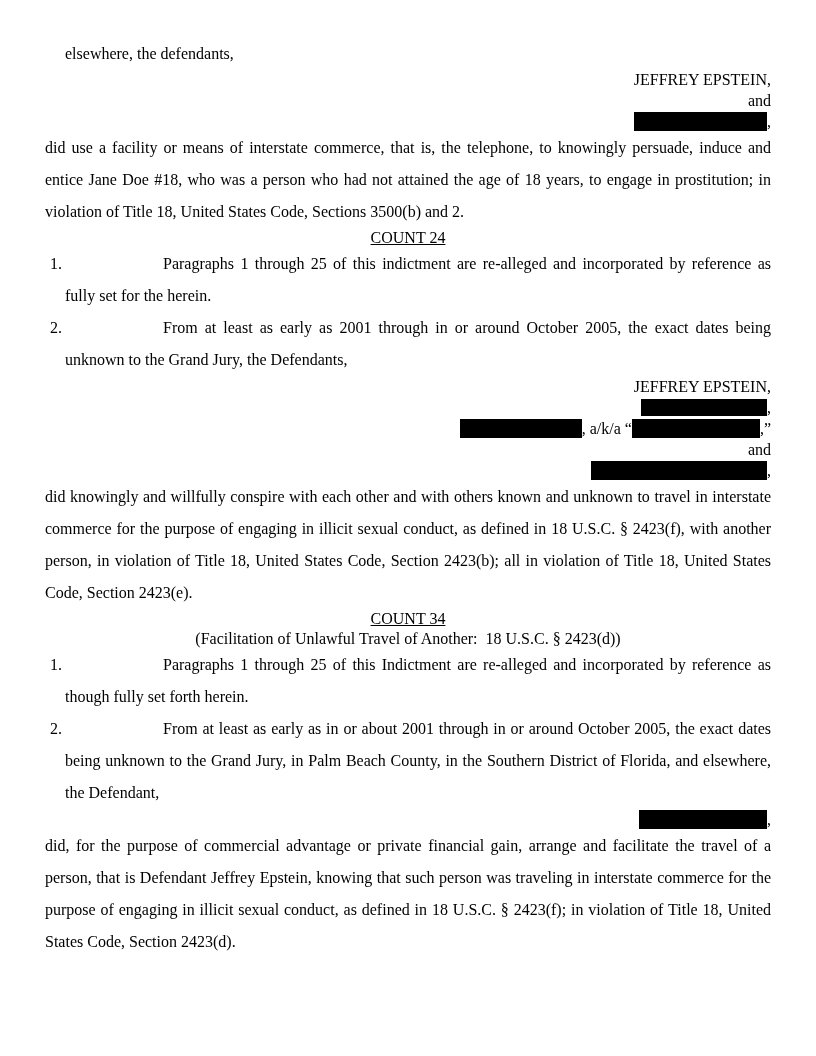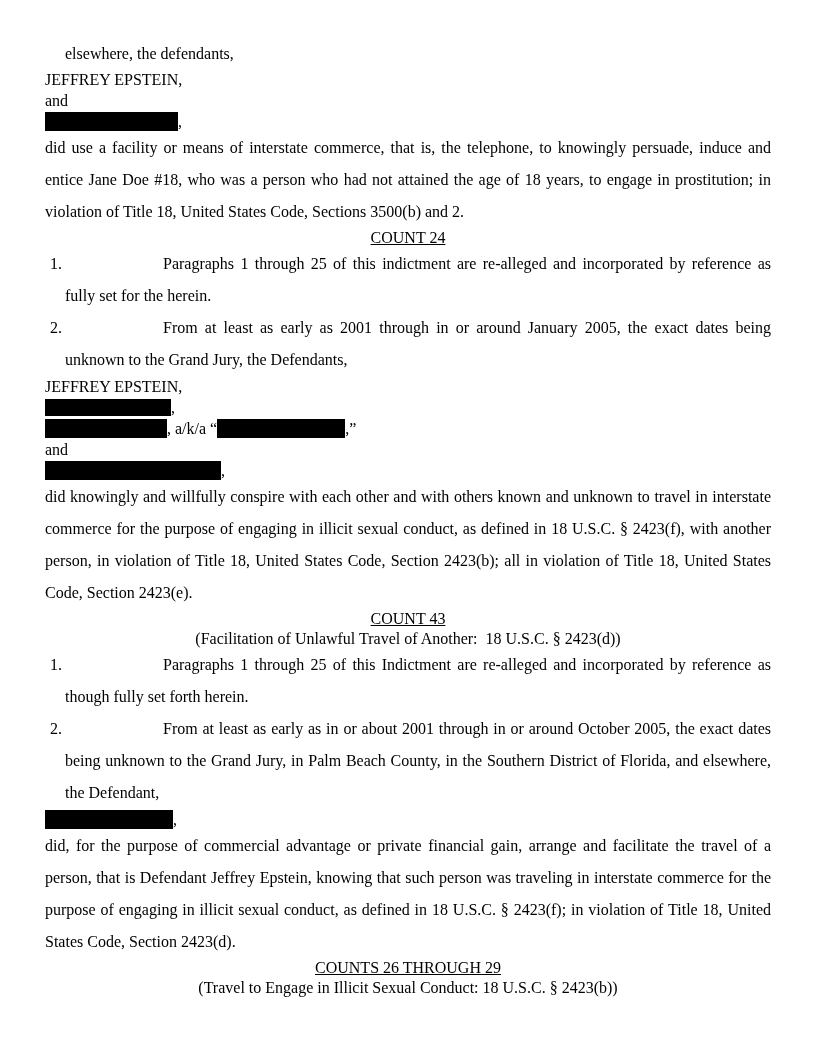--- a/index.html
+++ b/index.html
@@ -14,21 +14,21 @@
     color: #000000;
     font-family: "Liberation Serif", "DejaVu Serif", serif;
     font-size: 16px;
     overflow: hidden;
   }
   .cont-line {
     margin: 0 0 0 20px;
     line-height: 20px;
   }
   .caption {
-    text-align: left;
+    text-align: right;
   }
   .caption-first { margin-top: 5px; }
   .cap-line { line-height: 21px; }
   .redact {
     display: inline-block;
     background: #000000;
     height: 17px;
     vertical-align: -3px;
   }
   .redact-tall { height: 19px; vertical-align: -4px; }
@@ -74,45 +74,41 @@
   </div>
 
   <p class="bodyp">did use a facility or means of interstate commerce, that is, the telephone, to knowingly persuade, induce and entice Jane Doe #18, who was a person who had not attained the age of 18 years, to engage in prostitution; in violation of Title 18, United States Code, Sections 3500(b) and 2.</p>
 
   <div class="heading">
     <div class="h-title">COUNT 24</div>
   </div>
 
   <p class="item"><span class="num">1.</span><span>Paragraphs 1 through 25 of this indictment are re-alleged and incorporated by reference as fully set for the herein.</span></p>
 
-  <p class="item"><span class="num">2.</span><span>From at least as early as 2001 through in or around January 2005, the exact dates being unknown to the Grand Jury, the Defendants,</span></p>
+  <p class="item"><span class="num">2.</span><span>From at least as early as 2001 through in or around October 2005, the exact dates being unknown to the Grand Jury, the Defendants,</span></p>
 
   <div class="caption">
     <div class="cap-line">JEFFREY EPSTEIN,</div>
     <div class="cap-line"><span class="redact" style="width:126px"></span><span>,</span></div>
     <div class="cap-line"><span class="redact redact-tall" style="width:122px"></span><span>, a/k/a “</span><span class="redact redact-tall" style="width:128px"></span><span>,”</span></div>
     <div class="cap-line">and</div>
     <div class="cap-line"><span class="redact redact-tall" style="width:176px"></span><span>,</span></div>
   </div>
 
   <p class="bodyp">did knowingly and willfully conspire with each other and with others known and unknown to travel in interstate commerce for the purpose of engaging in illicit sexual conduct, as defined in 18 U.S.C. § 2423(f), with another person, in violation of Title 18, United States Code, Section 2423(b); all in violation of Title 18, United States Code, Section 2423(e).</p>
 
   <div class="heading">
-    <div class="h-title">COUNT 43</div>
+    <div class="h-title">COUNT 34</div>
     <div class="h-sub">(Facilitation of Unlawful Travel of Another:&nbsp; 18 U.S.C. § 2423(d))</div>
   </div>
 
   <p class="item"><span class="num">1.</span><span>Paragraphs 1 through 25 of this Indictment are re-alleged and incorporated by reference as though fully set forth herein.</span></p>
 
   <p class="item"><span class="num">2.</span><span>From at least as early as in or about 2001 through in or around October 2005, the exact dates being unknown to the Grand Jury, in Palm Beach County, in the Southern District of Florida, and elsewhere, the Defendant,</span></p>
 
   <div class="caption">
     <div class="cap-line"><span class="redact redact-tall" style="width:128px"></span><span>,</span></div>
   </div>
 
   <p class="bodyp">did, for the purpose of commercial advantage or private financial gain, arrange and facilitate the travel of a person, that is Defendant Jeffrey Epstein, knowing that such person was traveling in interstate commerce for the purpose of engaging in illicit sexual conduct, as defined in 18 U.S.C. § 2423(f); in violation of Title 18, United States Code, Section 2423(d).</p>
 
-  <div class="heading">
-    <div class="h-title">COUNTS 26 THROUGH 29</div>
-    <div class="h-sub">(Travel to Engage in Illicit Sexual Conduct: 18 U.S.C. § 2423(b))</div>
-  </div>
 
 </div>
 
 </body></html>

